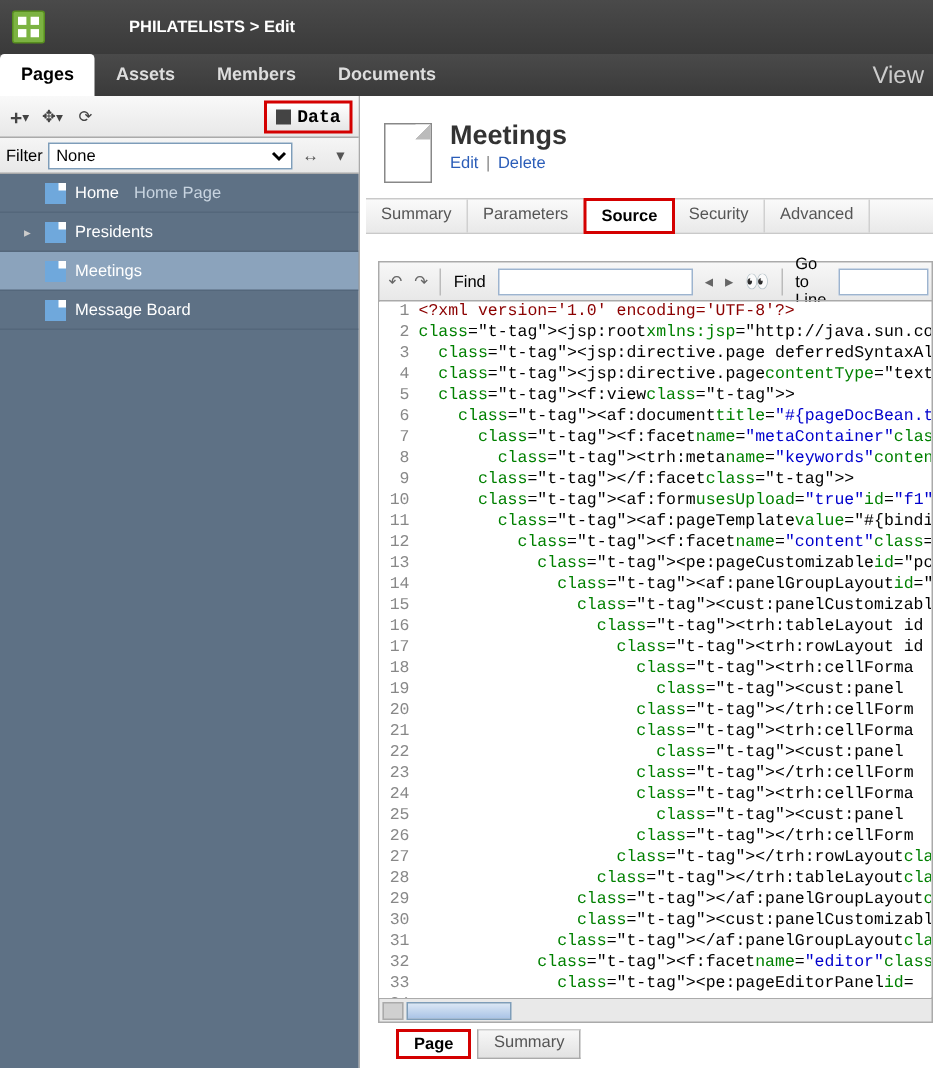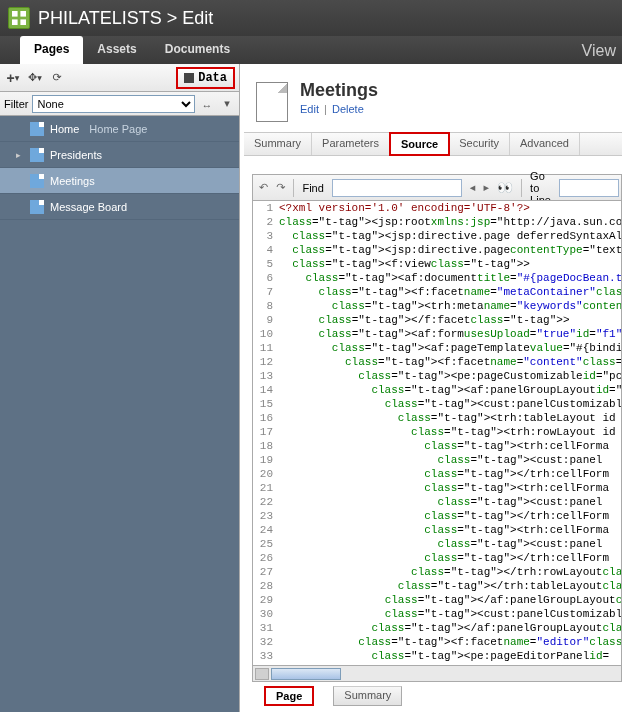--- a/index.html
+++ b/index.html
@@ -1,23 +1,23 @@
 <!DOCTYPE html>
 <html><head>
 <meta charset="utf-8">
 <style>
 * { margin: 0; padding: 0; box-sizing: border-box; }
 body { font-family: Tahoma, Arial, sans-serif; font-size: 11px; background: #fff; width: 622px; height: 712px; overflow: hidden; }
 
 .header { background: linear-gradient(#4a4a4a, #3a3a3a); height: 36px; display: flex; align-items: center; padding: 0 8px; color: #fff; }
 .header .logo { width: 22px; height: 22px; background: #7cb342; border:1px solid #588f1f; display: inline-flex; align-items: center; justify-content: center; margin-right: 8px; border-radius:2px;}
 .header .logo svg { width: 14px; height: 14px; fill: #fff; }
-.header .breadcrumb { font-size: 18px; font-weight: normal; }
+.header .breadcrumb { font-size: 11px; font-weight: bold; margin-left: 48px; }
 
-.nav-tabs { background: linear-gradient(#4a4a4a, #3a3a3a); height: 28px; display: flex; padding-left: 20px; position: relative; }
+.nav-tabs { background: linear-gradient(#4a4a4a, #3a3a3a); height: 28px; display: flex; position: relative; }
 .nav-tab { padding: 6px 14px 4px; color: #ddd; font-size: 12px; cursor: pointer; font-weight:bold;}
 .nav-tab.active { background: #fff; color: #000; border-radius: 3px 3px 0 0; }
 .nav-right { position:absolute; right: 6px; top:6px; color:#ccc; font-size:16px;}
 
 .main { display: flex; height: calc(712px - 36px - 28px); }
 .sidebar { width: 240px; background: #e3e3e3; border-right: 1px solid #aaa; display: flex; flex-direction: column; }
 .toolbar { height: 28px; display: flex; align-items: center; padding: 2px 4px; gap: 4px; background: linear-gradient(#f9f9f9,#e8e8e8); border-bottom:1px solid #aaa; }
 .toolbar .btn { width: 18px; height: 18px; display:inline-flex; align-items:center; justify-content:center; cursor:pointer; color:#444;}
 .toolbar .data-btn { border: 2px solid #d40000; padding: 2px 6px; background:linear-gradient(#fff,#e6e6e6); display:inline-flex; align-items:center; gap:4px; margin-left: 6px;}
 .toolbar .data-btn .dot { width:10px; height:10px; background:#444; display:inline-block;}
@@ -60,21 +60,21 @@
 .lnum { width:26px; text-align:right; color:#888; padding-right:6px; user-select:none; flex-shrink:0;}
 .code { flex-shrink:0;}
 .t-decl { color:#8b0000;}
 .t-attr { color:#008000;}
 .t-str { color:#0000cc;}
 
 .hscroll { height:16px; background:#e9e9e9; border:1px solid #aaa; border-top:none; display:flex; align-items:center; padding:0 2px;}
 .hscroll .arrow{width:14px;height:12px;background:#d0d0d0;border:1px solid #aaa;display:inline-block;}
 .hscroll .thumb{width:70px;height:12px;background:linear-gradient(#dbe7f5,#a9c3e6);border:1px solid #7e9db9;display:inline-block;margin-left:2px;}
 
-.bottom-tabs { display:flex; padding:4px 0 6px 12px; gap:19px;}
+.bottom-tabs { display:flex; padding:4px 0 6px 12px; gap:4px;}
 .btab { padding:2px 10px; background:linear-gradient(#f7f7f7,#e2e2e2); border:1px solid #aaa; border-top:1px solid #ccc; cursor:pointer; font-size:11px; color:#555;}
 .btab.active { background:#fff; font-weight:bold; color:#000; border-top-color:#aaa;}
 .btab.hl { border:2px solid #d40000;}
 </style>
 </head>
 <body>
 
 <div class="header">
   <span class="logo">
     <svg viewBox="0 0 10 10">
@@ -83,20 +83,21 @@
         <rect x="0" y="6" width="4" height="4" fill="#fff"></rect>
         <rect x="6" y="6" width="4" height="4" fill="#fff"></rect>
       </svg>
   </span>
   <span class="breadcrumb">PHILATELISTS &gt; Edit</span>
 </div>
 
 <div class="nav-tabs">
   <div class="nav-tab active">Pages</div>
   <div class="nav-tab">Assets</div>
+  <div class="nav-tab">Members</div>
   <div class="nav-tab">Documents</div>
   <div class="nav-right">View</div>
 </div>
 
 <div class="main">
   <div class="sidebar">
     <div class="toolbar">
       <span class="btn">
           <b style="font-size:14px">+</b>
           <small>▾</small>

